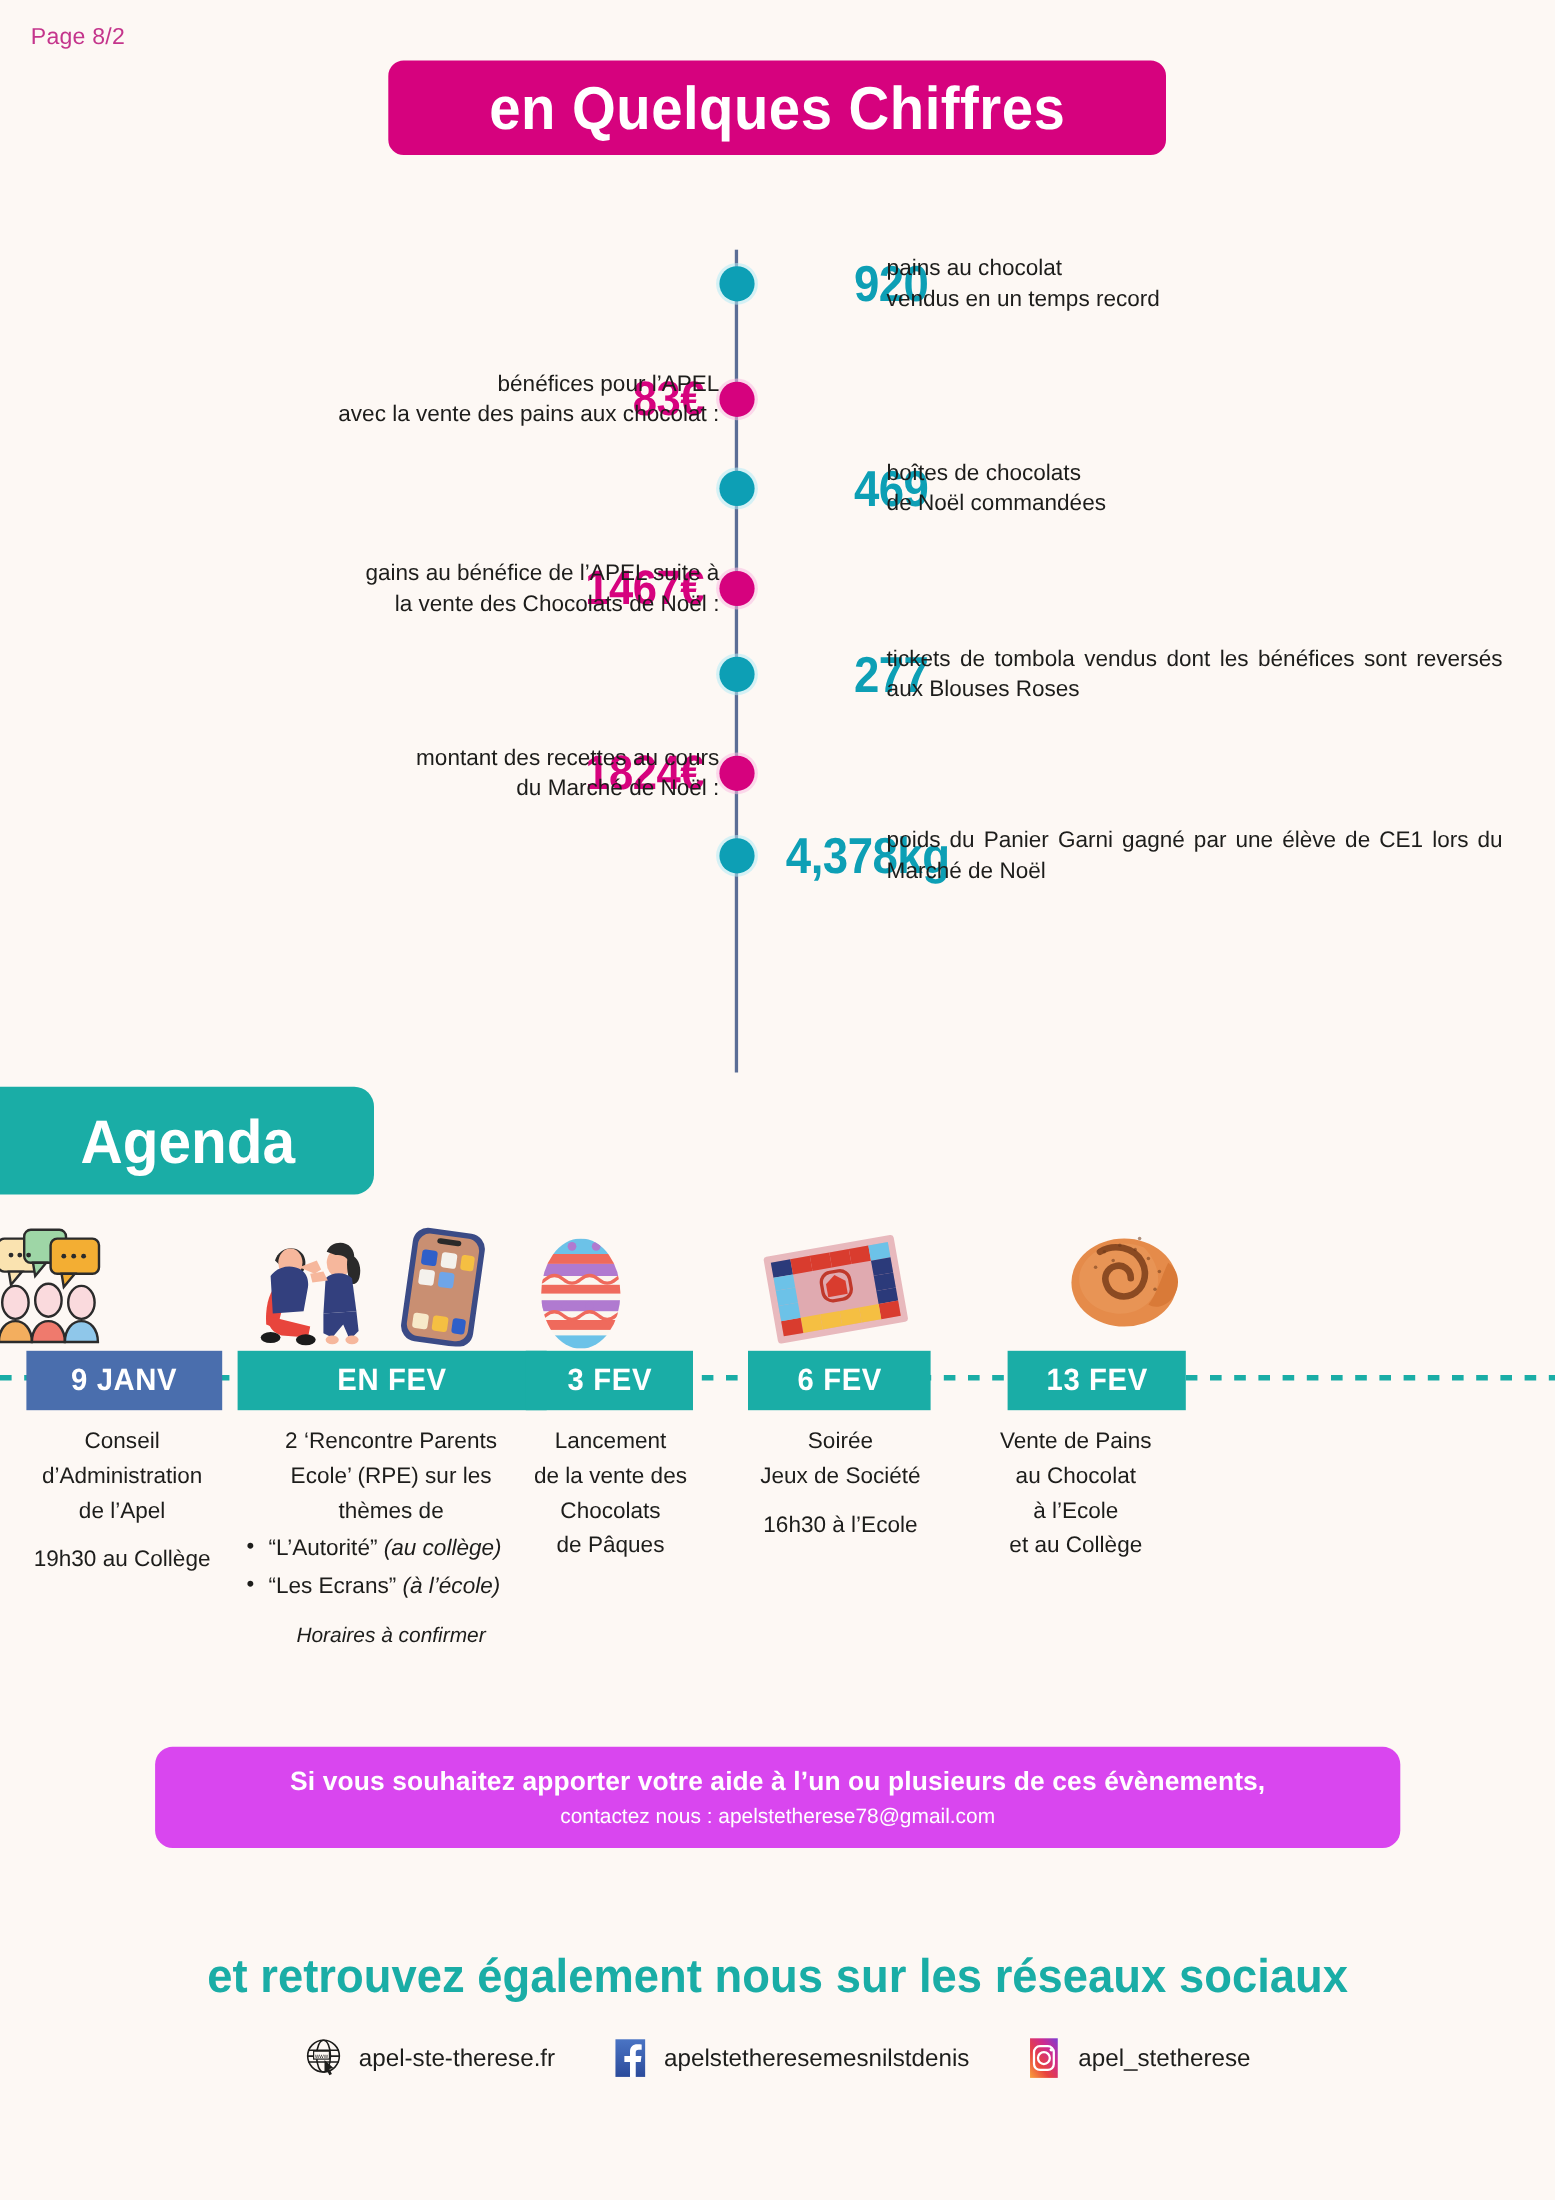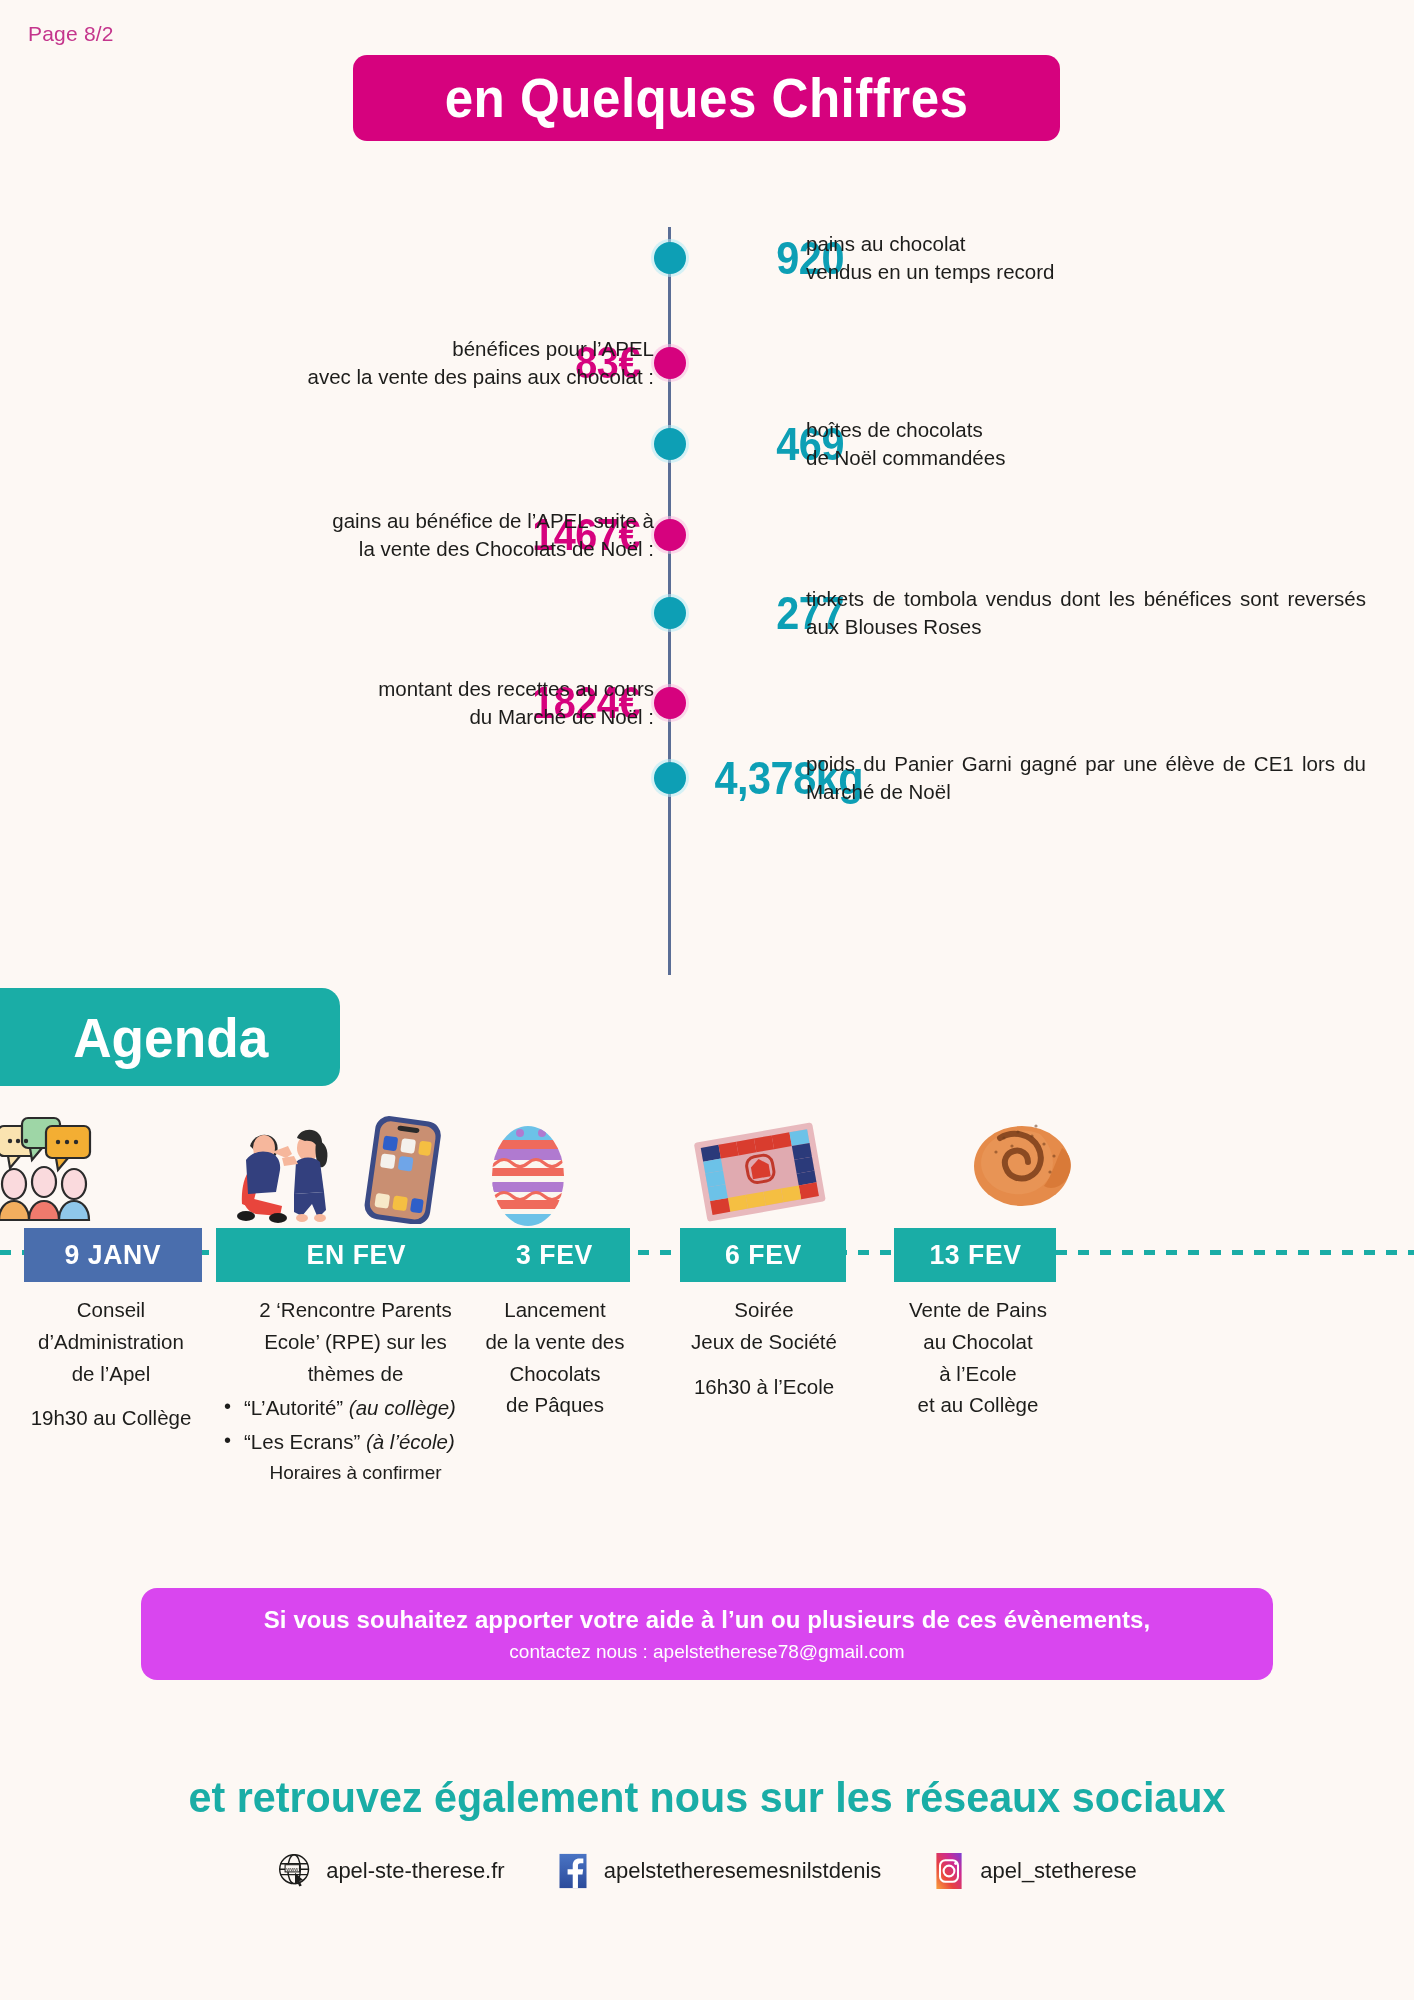--- a/index.html
+++ b/index.html
@@ -174,21 +174,21 @@
     padding-left: 22px;
     margin-left: 14px;
     line-height: 1.62;
   }
   .ag-body li::before {
     content: "\2022";
     position: absolute; left: 2px; top: -1px;
     font-size: 20px;
   }
   .ag-body em { font-style: italic; }
-  .ag-note { display: block; font-size: 19px; }
+  .ag-note { display: block; font-style: italic; font-size: 19px; margin-top: 15px; }
 
   
   .ag-icon { position: absolute; z-index: 2; }
 
   
   .contact {
     position: absolute;
     left: 141px; top: 1588px;
     width: 1132px; height: 92px;
     background: #d946ef;
@@ -470,21 +470,21 @@
             <circle cx="52" cy="20" r="1.6"></circle>
             <circle cx="66" cy="24" r="1.6"></circle>
           <circle cx="78" cy="32" r="1.6"></circle>
             <circle cx="46" cy="34" r="1.6"></circle>
             <circle cx="88" cy="44" r="1.6"></circle>
           <circle cx="30" cy="40" r="1.6"></circle>
             <circle cx="84" cy="60" r="1.6"></circle>
             <circle cx="70" cy="14" r="1.6"></circle>
         </g>
       </svg></div>
-      <div class="ag-badge" style="left: 894px; width: 162px; background: rgb(26, 173, 166);">
+      <div class="ag-badge" style="left: 916px; width: 162px; background: rgb(26, 173, 166);">
         <span>13 FEV</span>
       </div>
       <div class="ag-body" style="left: 880px; width: 196px;">
         <div>Vente de Pains</div>
         <div>au Chocolat</div>
         <div>à l’Ecole</div>
         <div>et au Collège</div>
       </div>
     </div>
 </div>

